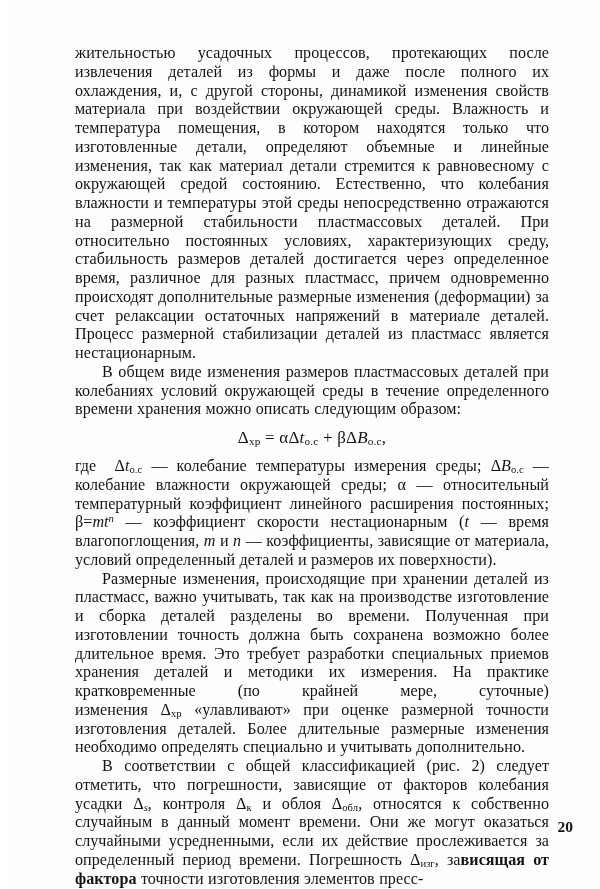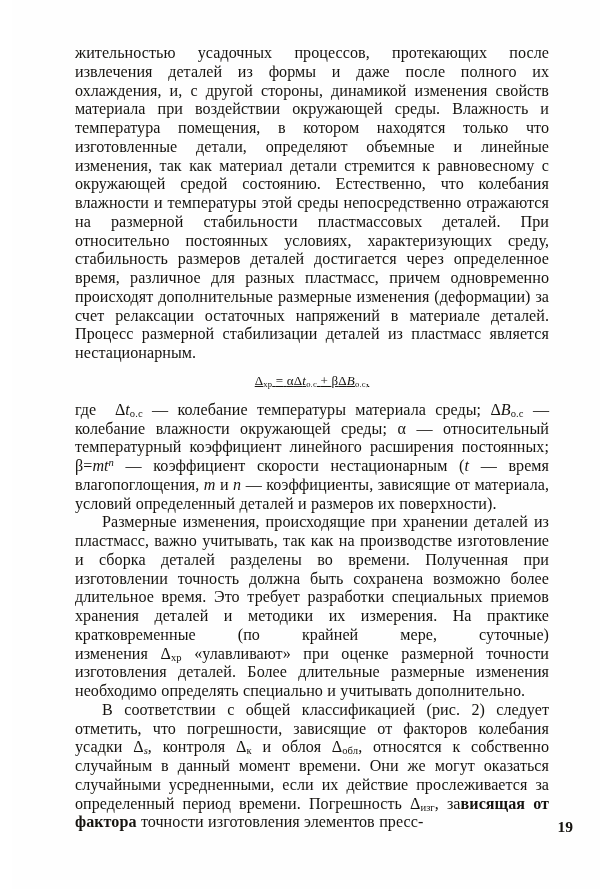--- a/index.html
+++ b/index.html
@@ -48,27 +48,26 @@
   }
   p.para:last-of-type {
     text-align: justify;
     font-family: Liberation Serif, serif;
   }
 
   .formula {
     margin: 0;
     padding: 0;
     text-align: center;
-    font-size: 13px;
+    font-size: 17px;
     line-height: 18.75px;
     height: 38px;
     display: flex;
     align-items: center;
     justify-content: center;
-    text-decoration: underline;
   }
   .formula .fx {
     letter-spacing: 0.2px;
   }
 
   .mi {                 
     font-style: italic;
   }
   .mup {                
     font-style: normal;
@@ -102,33 +101,34 @@
 </style>
 </head>
 <body>
 
 <div id="page">
 
   <div id="textblock">
 
     <p class="para">жительностью усадочных процессов, протекающих после извлечения деталей из формы и даже после полного их охлаждения, и, с другой стороны, динамикой изменения свойств материала при воздействии окружающей среды. Влажность и температура помещения, в котором находятся только что изготовленные детали, определяют объемные и линейные изменения, так как материал детали стремится к равновесному с окружающей средой состоянию. Естественно, что колебания влажности и температуры этой среды непосредственно отражаются на размерной стабильности пластмассовых деталей. При относительно постоянных условиях, характеризующих среду, стабильность размеров деталей достигается через определенное время, различное для разных пластмасс, причем одновременно происходят дополнительные размерные изменения (деформации) за счет релаксации остаточных напряжений в материале деталей. Процесс размерной стабилизации деталей из пластмасс является нестационарным.</p>
 
+    <p class="para indent">В общем виде изменения размеров пластмассовых деталей при колебаниях условий окружающей среды в течение определенного времени хранения можно описать следующим образом:</p>
 
     <div class="formula">
       <span class="fx"><span class="mup">Δ</span><sub class="up">хр</sub>&nbsp;<span>=</span>&nbsp;<span>α</span><span>Δ</span><span class="mi">t</span><sub class="up">о.с</sub>&nbsp;<span>+</span>&nbsp;<span>β</span><span>Δ</span><span class="mi">B</span><sub class="up">о.с</sub><span>,</span></span>
     </div>
 
-    <p class="para"><span>где</span>&nbsp;&nbsp;<span>Δ</span><span class="mi">t</span><sub class="up">о.с</sub>&nbsp;<span>— колебание температуры материала среды;</span>
+    <p class="para"><span>где</span>&nbsp;&nbsp;<span>Δ</span><span class="mi">t</span><sub class="up">о.с</sub>&nbsp;<span>— колебание температуры измерения среды;</span>
       <span>Δ</span><span class="mi">B</span><sub class="up">о.с</sub>&nbsp;<span>— колебание влажности окружающей среды;</span>
       <span>α</span>&nbsp;<span>— относительный температурный коэффициент линейного расширения постоянных;</span>
       <span>β</span><span>=</span><span class="mi">m</span><span class="mi">t</span><sup>n</sup>&nbsp;<span>— коэффициент скорости нестационарным</span>
       <span>(</span><span class="mi">t</span>&nbsp;<span>— время влагопоглощения,</span>
       <span class="mi">m</span>&nbsp;<span>и</span>&nbsp;<span class="mi">n</span>&nbsp;<span>— коэффициенты, зависящие от материала, условий определенный деталей и размеров их поверхности).</span></p>
 
     <p class="para indent"><span>Размерные изменения, происходящие при хранении деталей из пластмасс, важно учитывать, так как на производстве изготовление и сборка деталей разделены во времени. Полученная при изготовлении точность должна быть сохранена возможно более длительное время. Это требует разработки специальных приемов хранения деталей и методики их измерения. На практике кратковременные (по крайней мере, суточные) изменения</span>&nbsp;<span>Δ</span><sub class="up">хр</sub>&nbsp;<span>«улавливают» при оценке размерной точности изготовления деталей. Более длительные размерные изменения необходимо определять специально и учитывать дополнительно.</span></p>
 
     <p class="para indent"><span>В соответствии с общей классификацией (рис. 2) следует отметить, что погрешности, зависящие от факторов колебания усадки</span>&nbsp;<span>Δ</span><sub class="mi">s</sub><span>, контроля</span>&nbsp;<span>Δ</span><sub class="up">к</sub>&nbsp;<span>и облоя</span>&nbsp;<span>Δ</span><sub class="up">обл</sub><span>, относятся к собственно случайным в данный момент времени. Они же могут оказаться случайными усредненными, если их действие прослеживается за определенный период времени. Погрешность</span>&nbsp;<span>Δ</span><sub class="up">изг</sub><span>, за</span><span class="inkbold">висящая от фактора</span>&nbsp;<span>точности изготовления элементов пресс-</span></p>
 
   </div>
 
-  <div id="pagenum">19</div>
+  <div id="pagenum">20</div>
 
 </div>
 
 </body></html>

